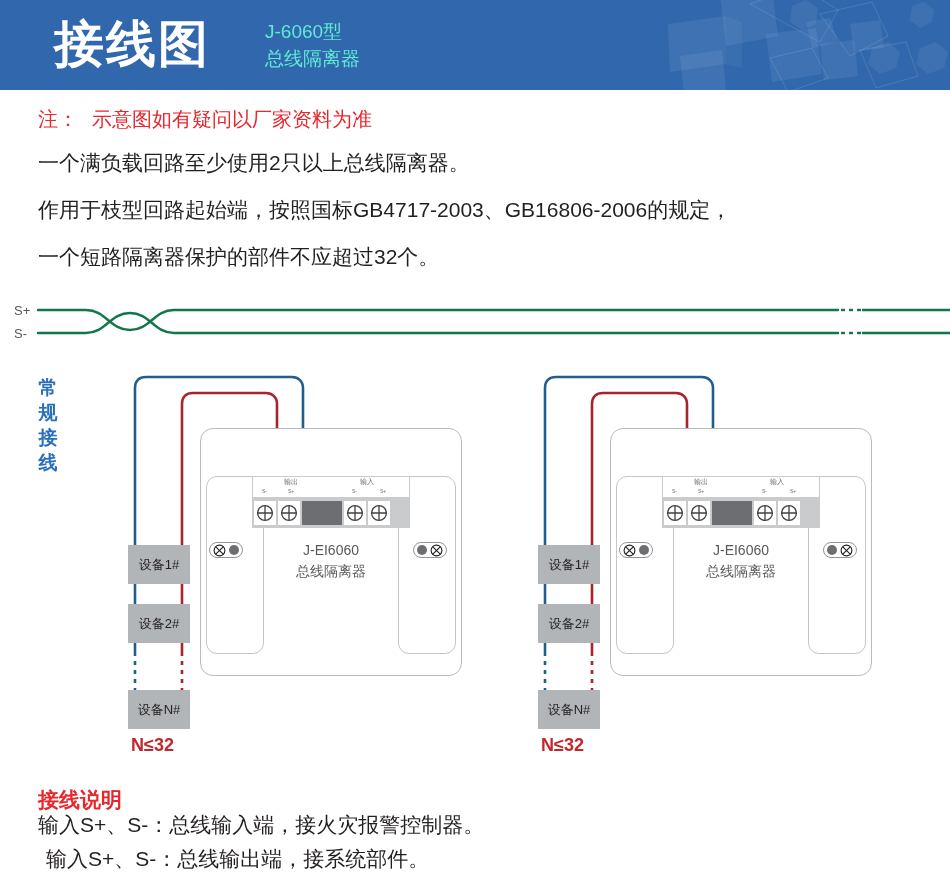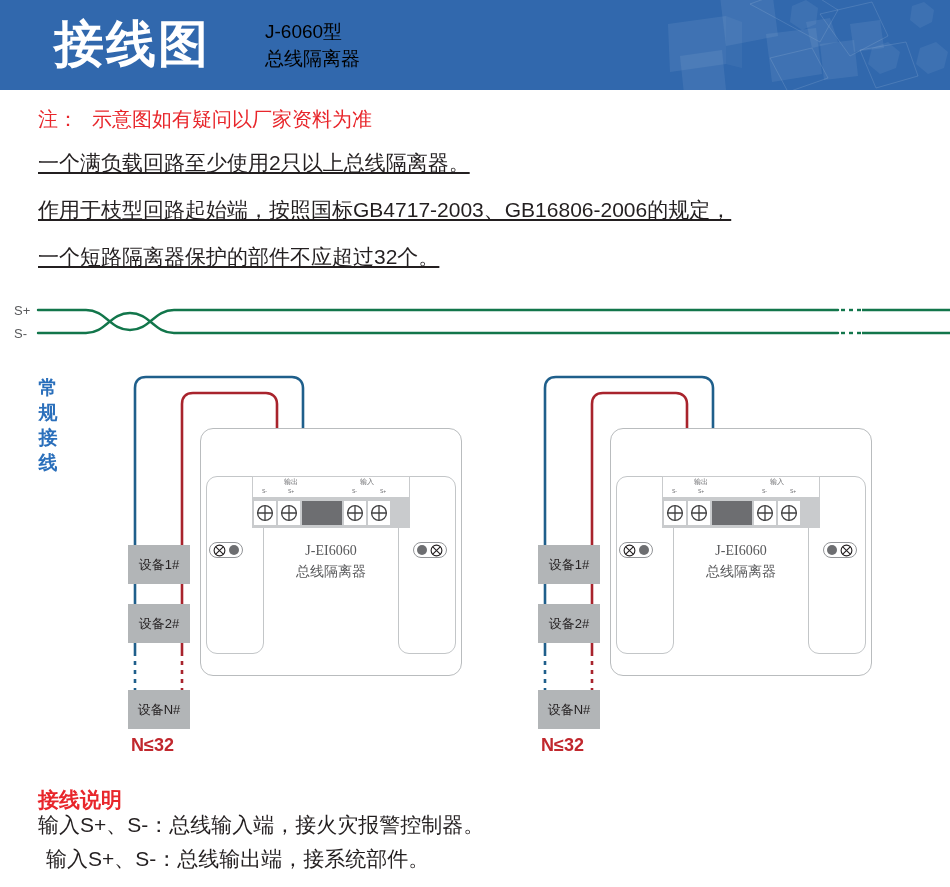--- a/index.html
+++ b/index.html
@@ -17,33 +17,33 @@
     background:#3168ad;overflow:hidden;
   }
   .header-deco{position:absolute;right:0;top:0;width:430px;height:90px;opacity:.55;}
   .header-title{
     position:absolute;left:38px;top:12px;
     font-size:50px;font-weight:bold;color:#ffffff;
     letter-spacing:2px;line-height:64px;margin-left:16px;
   }
   .header-sub{
     position:absolute;left:265px;top:18px;
-    color:#000000;font-size:19px;line-height:27px;
+    color:#5eead4;font-size:19px;line-height:27px;
   }
   .header-sub div{white-space:nowrap;}
 
   
   .note-red{
     position:absolute;left:38px;top:106px;
     color:#e8262b;font-size:20px;white-space:nowrap;
   }
   .note-red .lead{margin-right:14px;}
   .para{
     position:absolute;left:38px;
-    color:#231f20;font-size:21px;white-space:nowrap;text-decoration:underline;
+    color:#231f20;font-size:21px;white-space:nowrap;
   }
   .p1{top:149px;}
   .p2{top:196px;}
   .p3{top:243px;}
 
   
   .bus{position:absolute;left:0;top:285px;width:950px;height:85px;}
   .bus-label{
     position:absolute;color:#58595b;font-size:13px;
   }
@@ -64,21 +64,21 @@
     border:1.6px solid #b9bcbe;border-radius:13px;
     background:#ffffff;
   }
   .wing{
     position:absolute;
     border:1.4px solid #c3c6c8;border-radius:11px;
     background:#fff;
   }
   .unit-title{
     position:absolute;width:100%;text-align:center;
-    color:#58595b;font-size:14px;line-height:21px;font-family:Liberation Serif, serif;
+    color:#58595b;font-size:14px;line-height:21px;
   }
   .term-strip{
     position:absolute;
     border:1.3px solid #c9cbcd;
     background:#fff;
   }
   .term-block{
     position:absolute;
     background:#c9cbcd;
     display:flex;align-items:center;

